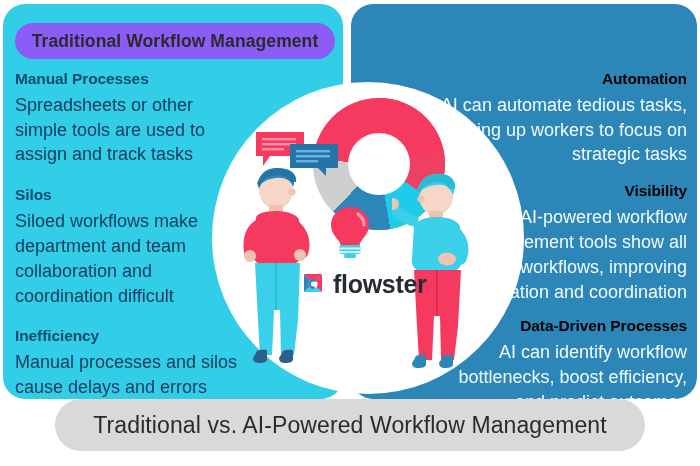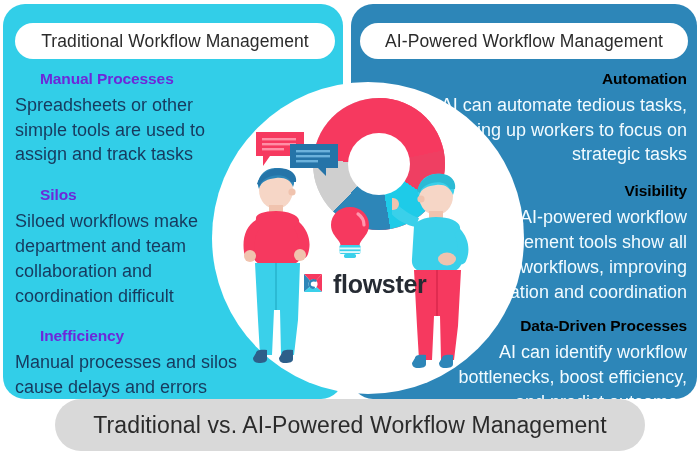--- a/index.html
+++ b/index.html
@@ -18,25 +18,25 @@
     position:absolute;top:4px;height:395px;
     border-radius:22px;
     overflow:hidden;
   }
   .panel-left{left:3px;width:340px;background:#32cee8;}
   .panel-right{left:351px;width:346px;background:#2d86b8;}
 
   
   .pill{
     position:absolute;
-    background:#ffffff;
+    background:#8b5cf6;
     border-radius:999px;
     display:flex;align-items:center;justify-content:center;
     color:#2b2b2b;
-    font-weight:400;
+    font-weight:700;
     letter-spacing:.1px;
     white-space:nowrap;
   }
   .pill-left{ left:12px; top:19px; width:320px; height:36px; font-size:17.5px;}
   .pill-right{ left:9px; top:19px; width:328px; height:36px; font-size:17.5px;}
 
   
   .col{
     position:absolute;
     color:#10294a;
@@ -44,21 +44,21 @@
   .col-left{ left:12px; top:66px; width:224px; text-align:left; }
   .col-right{ right:10px; top:66px; width:250px; text-align:right; color:#ffffff;}
 
   .blk{ margin-bottom:14px; }
   .blk:last-child{margin-bottom:0;}
   .h{
     font-size:15.5px;font-weight:bold;
     margin:0 0 5px 0;line-height:1.15;
     letter-spacing:-.1px;
   }
-  .col-left .h{ color:#6d28d9;margin-left:25px; }
+  .col-left .h{ color:#0c4a6e; }
   .col-right .h{ color:#000000; }
   .p{
     font-size:18px;line-height:1.38;margin:0;
     font-weight:400;
   }
   .col-left .p{ color:#173a5e; }
   .col-right .p{ color:#f2fbff; }
 
   .blk-left-1{ margin-bottom:19px; }
   .blk-left-2{ margin-bottom:19px; }
@@ -160,21 +160,20 @@
 
       <div class="blk">
         <p class="h">Inefficiency</p>
         <p class="p">Manual processes and silos cause delays and errors</p>
       </div>
 
     </div>
   </div>
 
   <div class="panel panel-right">
-    <div class="pill pill-right">AI-Powered Workflow Management</div>
 
     <div class="col col-right">
 
       <div class="blk blk-right-1">
         <p class="h">Automation</p>
         <p class="p">AI can automate tedious tasks, freeing up workers to focus on strategic tasks</p>
       </div>
 
       <div class="blk blk-right-2">
         <p class="h">Visibility</p>

